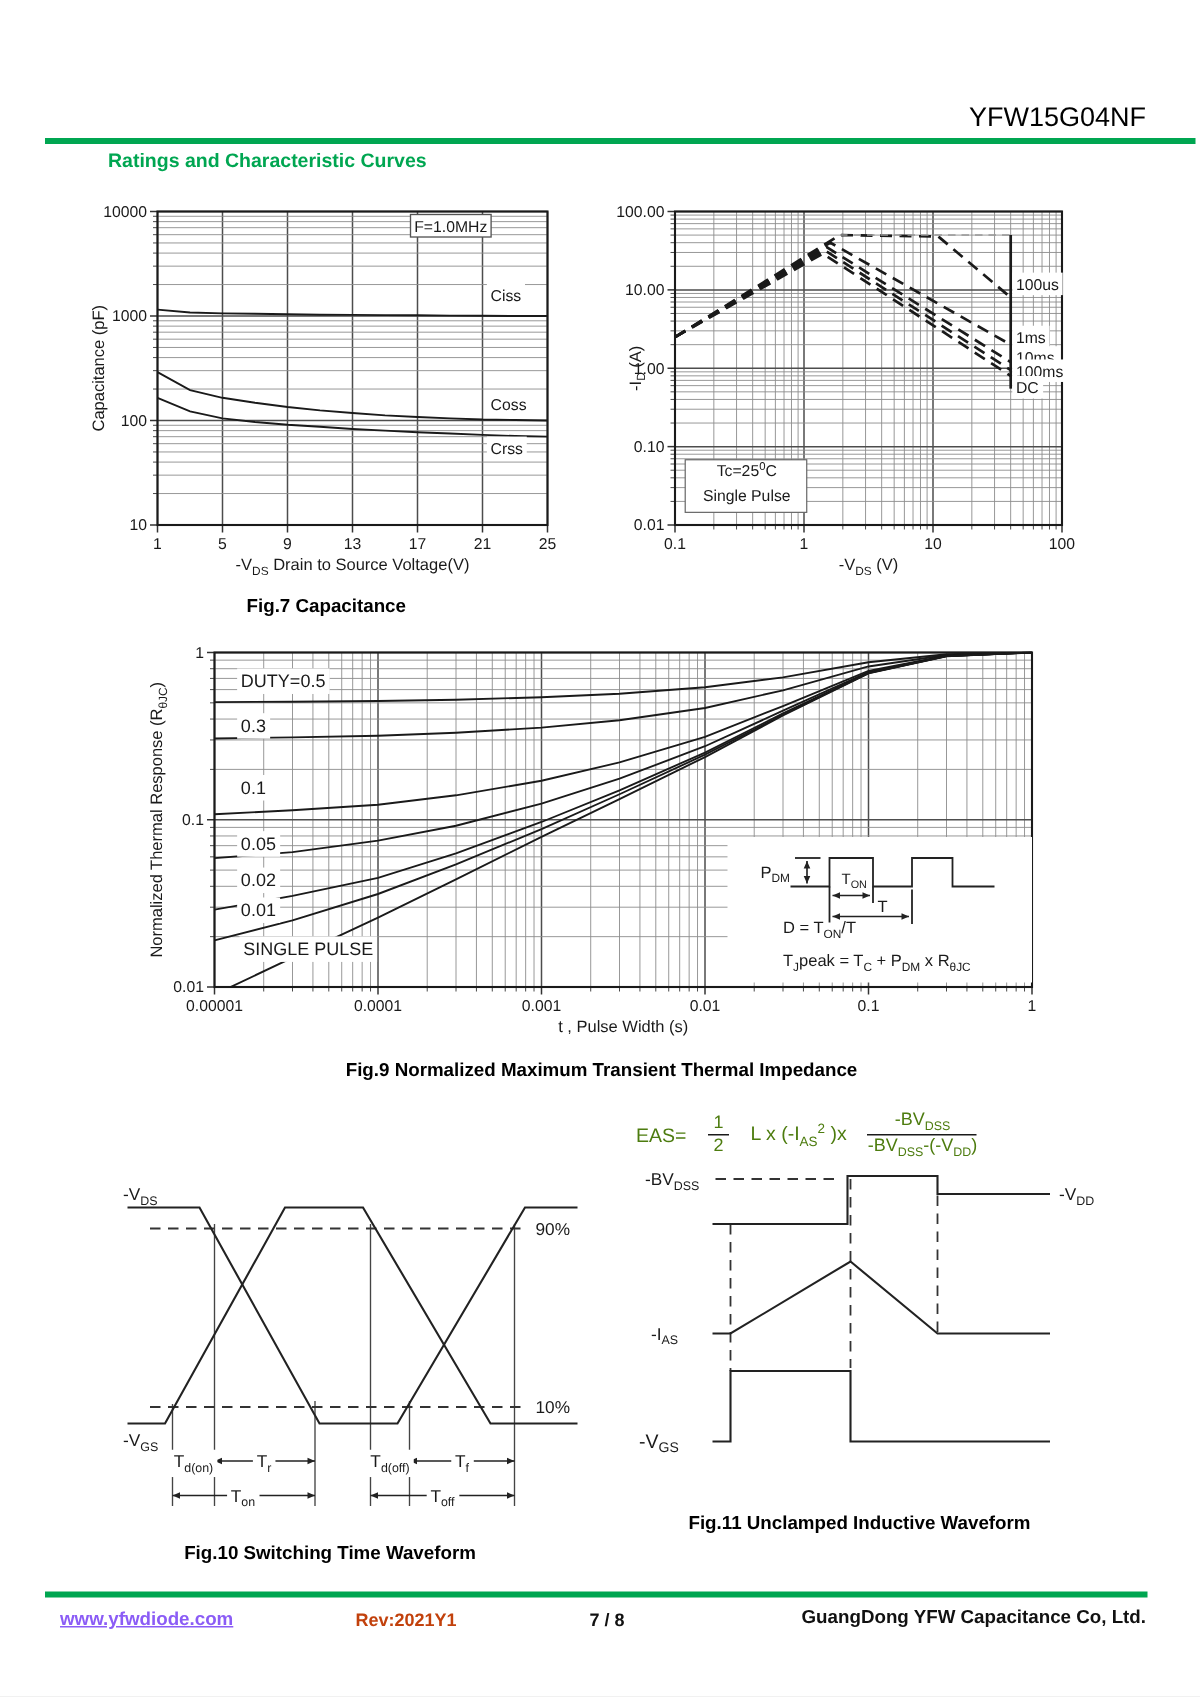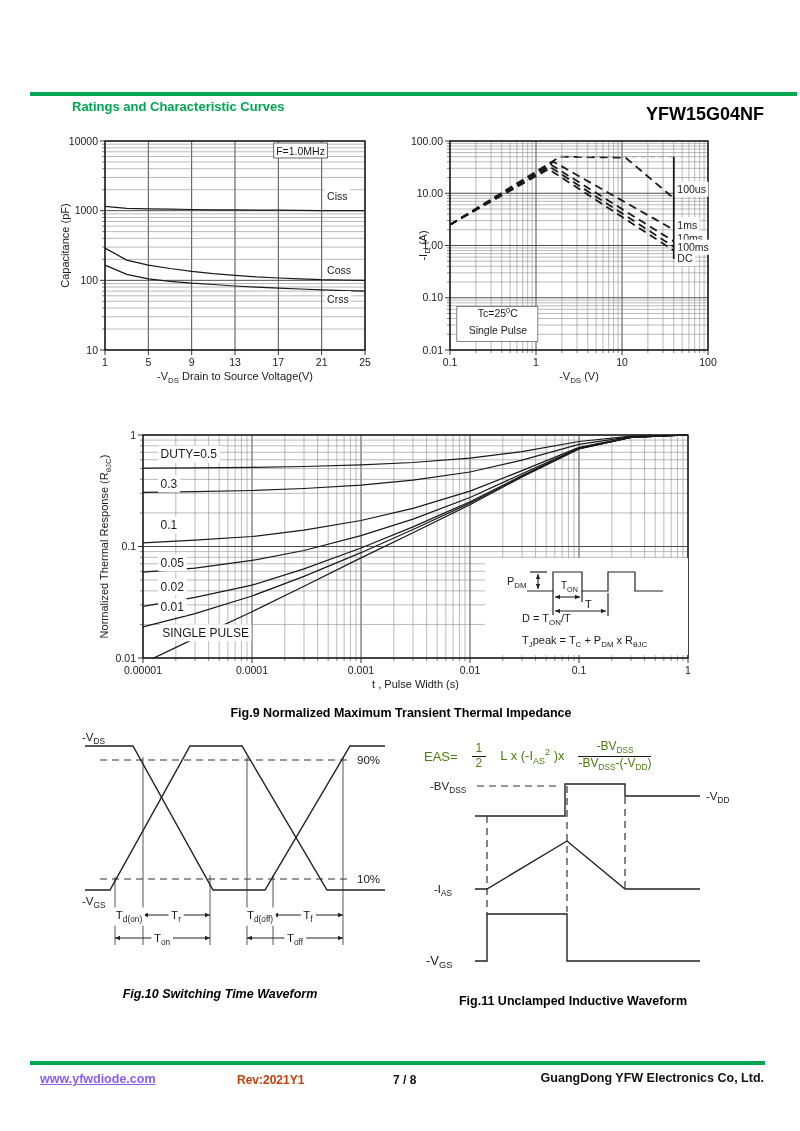--- a/index.html
+++ b/index.html
@@ -7,31 +7,31 @@
         font-family:"Liberation Sans","DejaVu Sans",sans-serif;color:#111;overflow:hidden;}
   svg{overflow:visible;display:block;}
   svg text{font-family:"Liberation Sans","DejaVu Sans",sans-serif;}
 
   
   .logo{position:absolute;left:28px;top:4px;line-height:1;}
   .logo-yf{color:#2FA337;font-weight:bold;font-size:46px;letter-spacing:0;}
   .logo-w{color:#F08A24;font-weight:bold;font-size:46px;}
   .logo-reg{font-size:13px;font-weight:bold;vertical-align:22px;color:#222;}
   .logo-cn{font-size:26px;font-weight:bold;letter-spacing:4px;color:#000;margin-top:2px;}
-  .part-number{position:absolute;right:36px;top:68px;font-size:18px;font-weight:bold;color:#000;margin-top:36px;}
+  .part-number{position:absolute;right:36px;top:68px;font-size:18px;font-weight:normal;color:#000;}
   .hr-green{position:absolute;left:30px;right:3px;top:92px;height:3.5px;background:#00A651;}
   .section-title{position:absolute;left:36px;top:99px;font-size:13px;font-weight:bold;color:#00A651;padding-left:36px;}
 
   
   .figbox{position:absolute;}
   .caption{text-align:center;font-weight:bold;font-size:12.5px;color:#000;margin-top:2px;}
   #fig8box .caption{padding-right:48px;}
   #fig9box .caption{padding-right:38px;margin-top:5px;}
-  #fig10box .caption{margin-top:30px;font-style:italic;}
-  #fig11box .caption{padding-right:34px;margin-top:8px;}
+  #fig10box .caption{margin-top:12px;}
+  #fig11box .caption{padding-right:34px;margin-top:22px;}
 
   
   .formula{display:flex;align-items:center;gap:12px;font-size:13px;color:#4d7c0f;
            margin:4px 0 6px 14px;height:38px;}
   .formula sub{font-size:69%;}
   .formula sup{font-size:69%;}
   .frac{display:inline-flex;flex-direction:column;text-align:center;font-size:12px;line-height:1.15;margin:0 2px;}
   .frac .num{border-bottom:1.4px solid #1a1a1a;padding:0 4px;}
 
   
@@ -151,20 +151,21 @@
         <text x="29" y="112.5" font-size="11" text-anchor="middle" fill="#1a1a1a" transform="rotate(-90 29 112.5)"><tspan>Capacitance (pF)</tspan></text>
         <rect x="233.6666717529297" y="10.00279426574707" width="53.73439025878906" height="15" fill="#fff" stroke="#555" stroke-width="0.9"></rect>
         <text x="236.16666666666666" y="21.502795145789207" font-size="10.5" text-anchor="start" fill="#1a1a1a"><tspan>F=1.0MHz</tspan></text>
         <rect x="284.5833435058594" y="55.986412048339844" width="25.421875" height="15" fill="#fff"></rect>
         <text x="287.0833333333333" y="67.48641351441609" font-size="10.5" text-anchor="start" fill="#1a1a1a"><tspan>Ciss</tspan></text>
         <rect x="284.5833435058594" y="129.08193969726562" width="28.9375" height="15" fill="#fff"></rect>
         <text x="287.0833333333333" y="140.58193576043874" font-size="10.5" text-anchor="start" fill="#1a1a1a"><tspan>Coss</tspan></text>
         <rect x="284.5833435058594" y="158.04019165039062" width="26.59375" height="15" fill="#fff"></rect>
         <text x="287.0833333333333" y="169.54019379616744" font-size="10.5" text-anchor="start" fill="#1a1a1a"><tspan>Crss</tspan></text>
       </svg>
+    <div class="caption">Fig.7 Capacitance</div>
   </section>
 
   <section class="figbox" id="fig8box" style="left:415px;top:133px;width:360px;">
     <svg width="360" height="262">
         <g>
           <line x1="35" y1="8" x2="35" y2="217" stroke="#4d4d4d" stroke-width="1"></line>
           <line x1="35" y1="217" x2="35" y2="222" stroke="#333" stroke-width="1"></line>
           <line x1="60.88857962710239" y1="8" x2="60.88857962710239" y2="217" stroke="#8c8c8c" stroke-width="0.6"></line>
           <line x1="60.88857962710239" y1="217" x2="60.88857962710239" y2="220" stroke="#333" stroke-width="0.6"></line>
           <line x1="76.03242790589097" y1="8" x2="76.03242790589097" y2="217" stroke="#8c8c8c" stroke-width="0.6"></line>
@@ -524,21 +525,21 @@
         <path d="M485 188 l5 -2.2 l0 4.4 Z M536 188 l-5 -2.2 l0 4.4 Z" fill="#222"></path>
         <text x="437" y="162" font-size="11" text-anchor="start" fill="#1a1a1a"><tspan>P</tspan><tspan dy="3.2" font-size="72%">DM</tspan></text>
         <text x="491" y="166" font-size="10" text-anchor="start" fill="#1a1a1a"><tspan>T</tspan><tspan dy="3.2" font-size="72%">ON</tspan></text>
         <text x="515" y="185" font-size="11" text-anchor="start" fill="#1a1a1a"><tspan>T</tspan></text>
         <text x="452" y="199" font-size="11" text-anchor="start" fill="#1a1a1a"><tspan>D = T</tspan><tspan dy="3.2" font-size="72%">ON</tspan><tspan dy="-3.2">/T</tspan></text>
         <text x="452" y="221" font-size="11" text-anchor="start" fill="#1a1a1a"><tspan>T</tspan><tspan dy="3.2" font-size="72%">J</tspan><tspan dy="-3.2">peak = T</tspan><tspan dy="3.2" font-size="72%">C</tspan><tspan dy="-3.2"> + P</tspan><tspan dy="3.2" font-size="72%">DM</tspan><tspan dy="-3.2"> x R</tspan><tspan dy="3.2" font-size="72%">θJC</tspan></text>
       </svg>
     <div class="caption">Fig.9 Normalized Maximum Transient Thermal Impedance</div>
   </section>
 
-  <section class="figbox" id="fig10box" style="left:40px;top:717px;width:360px;">
+  <section class="figbox" id="fig10box" style="left:40px;top:776px;width:360px;">
     <svg width="360" height="240">
         <line x1="75" y1="160" x2="75" y2="228" stroke="#444" stroke-width="0.9"></line>
         <line x1="103" y1="40" x2="103" y2="228" stroke="#444" stroke-width="0.9"></line>
         <line x1="170" y1="158" x2="170" y2="228" stroke="#444" stroke-width="0.9"></line>
         <line x1="207" y1="40" x2="207" y2="228" stroke="#444" stroke-width="0.9"></line>
         <line x1="233" y1="158" x2="233" y2="228" stroke="#444" stroke-width="0.9"></line>
         <line x1="303" y1="40" x2="303" y2="228" stroke="#444" stroke-width="0.9"></line>
         <path stroke="#333" stroke-width="1.2" stroke-dasharray="7 5" d="M60 43 L312 43" fill="none"></path>
         <path stroke="#333" stroke-width="1.2" stroke-dasharray="7 5" d="M60 162 L312 162" fill="none"></path>
         <path stroke="#222" stroke-width="1.4" d="M45 29 L93 29 L173 173 L225 173 L310 29 L345 29" fill="none"></path>
@@ -601,15 +602,15 @@
         <text x="24" y="112" font-size="11.5" text-anchor="start" fill="#1a1a1a"><tspan>-I</tspan><tspan dy="3.2" font-size="72%">AS</tspan></text>
         <text x="16" y="184" font-size="13" text-anchor="start" fill="#1a1a1a"><tspan>-V</tspan><tspan dy="3.2" font-size="72%">GS</tspan></text>
       </svg>
     <div class="caption">Fig.11 Unclamped Inductive Waveform</div>
   </section>
 
   <div class="footer-rule"></div>
   <a class="footer-site" href="#">www.yfwdiode.com</a>
   <div class="footer-rev">Rev:2021Y1</div>
   <div class="footer-page">7 / 8</div>
-  <div class="footer-company">GuangDong YFW Electronics Co, Ltd.</div>
+  <div class="footer-company">GuangDong YFW Capacitance Co, Ltd.</div>
 
 </div>
 
 </body></html>

